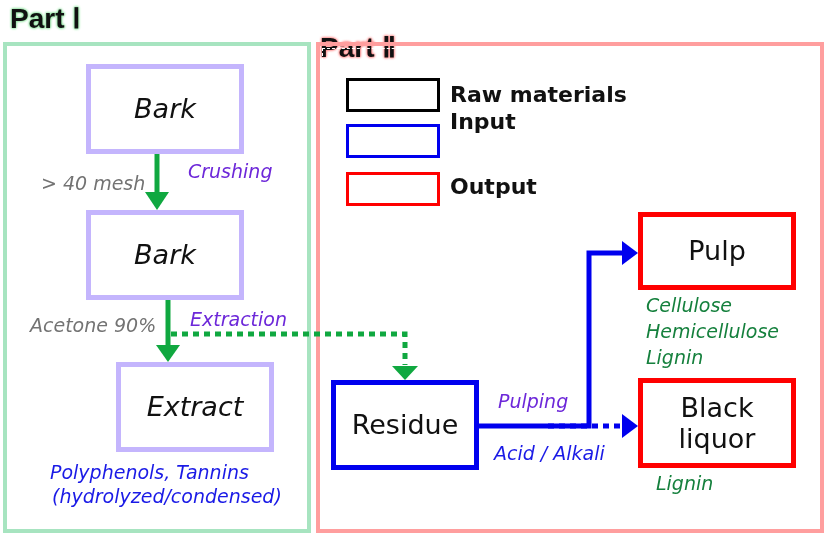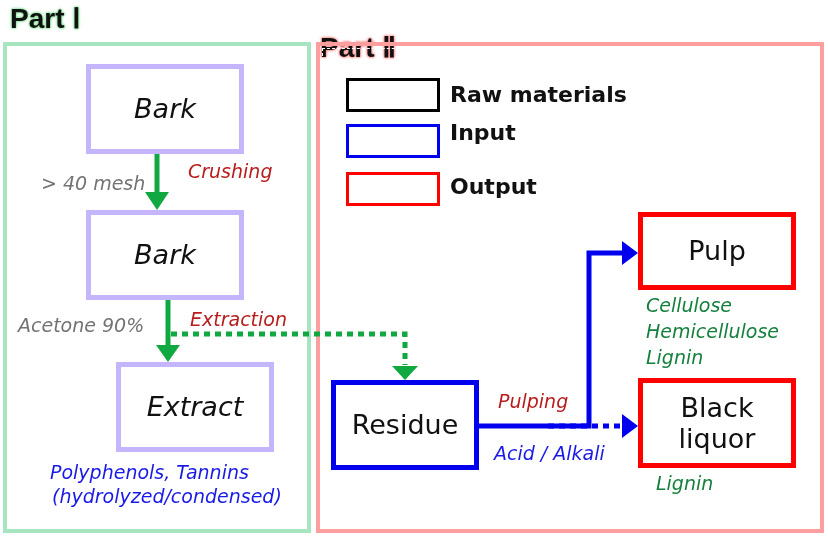--- a/index.html
+++ b/index.html
@@ -16,21 +16,21 @@
   #part2-panel { left: 316px; top: 42px; width: 508px; height: 491px; border: 4px solid #ff9e9e; }
   #part2-panel::after { content: ""; position: absolute; left: 2px; top: 2px; right: 2px; bottom: 2px;
      border: 1px dashed #ffffff; }
   .node { position: absolute; box-sizing: border-box; display: flex; align-items: center; justify-content: center;
           text-align: center; font-size: 27px; color: #111; line-height: 1.15; background: #fff; }
   .node.raw { border: 5px solid #c4b5fd; font-style: italic; }
   .node.input { border: 5px solid #0000ee; }
   .node.output { border: 5px solid #ff0000; }
   .label { position: absolute; font-style: italic; font-size: 19px; white-space: nowrap; line-height: 1.2; }
   .label.green { color: #737373; }
-  .label.black { color: #b91c1c; }
+  .label.black { color: #6d28d9; }
   .label.blue { color: #1a1ae6; }
   .label.red { color: #15803d; }
   .legend-box { position: absolute; box-sizing: border-box; width: 94px; height: 34px; border: 3px solid; background:#fff; }
   .legend-label { position: absolute; font-weight: bold; font-size: 22px; color: #111; white-space: nowrap; }
   svg#arrows { position: absolute; left: 0; top: 0; }
 </style>
 </head>
 <body>
 
 <div class="part-title" id="part1-title">Part Ⅰ</div>
@@ -64,29 +64,29 @@
   <div>
     <div>Bark</div>
   </div>
 </div>
 <div class="node raw" style="left:88px; top:362px; width:158px; height:90px;margin-left:28px;">
   <span>Extract</span>
 </div>
 
 <div class="label green" style="left:41px; top:172px;">&gt; 40 mesh</div>
 <div class="label black" style="left:188px; top:160px;">Crushing</div>
-<div class="label green" style="left:18px; top:314px;">Acetone 90%</div>
+<div class="label green" style="left:30px; top:314px;">Acetone 90%</div>
 <div class="label black" style="left:190px; top:308px;">Extraction</div>
 <div class="label blue" style="left:50px; top:461px;">Polyphenols, Tannins</div>
 <div class="label blue" style="left:52px; top:485px;">(hydrolyzed/condensed)</div>
 
 <div class="legend-box" style="left:346px; top:78px; border-color:#000;"></div>
 <div class="legend-label" style="left:450px; top:82px;">Raw materials</div>
 <div class="legend-box" style="left:346px; top:124px; border-color:#0000ee;"></div>
-<div class="legend-label" style="left:450px; top:120px;">Input</div>
+<div class="legend-label" style="left:450px; top:109px;">Input</div>
 <div class="legend-box" style="left:346px; top:172px; border-color:#ff0000;"></div>
 <div class="legend-label" style="left:450px; top:174px;">Output</div>
 
 <div class="node input" style="left:331px; top:380px; width:148px; height:90px;">
   <span>Residue</span>
 </div>
 <div class="node output" style="left:638px; top:212px; width:158px; height:78px;">
   <span>Pulp</span>
 </div>
 <div class="node output" style="left:638px; top:378px; width:158px; height:90px;">

